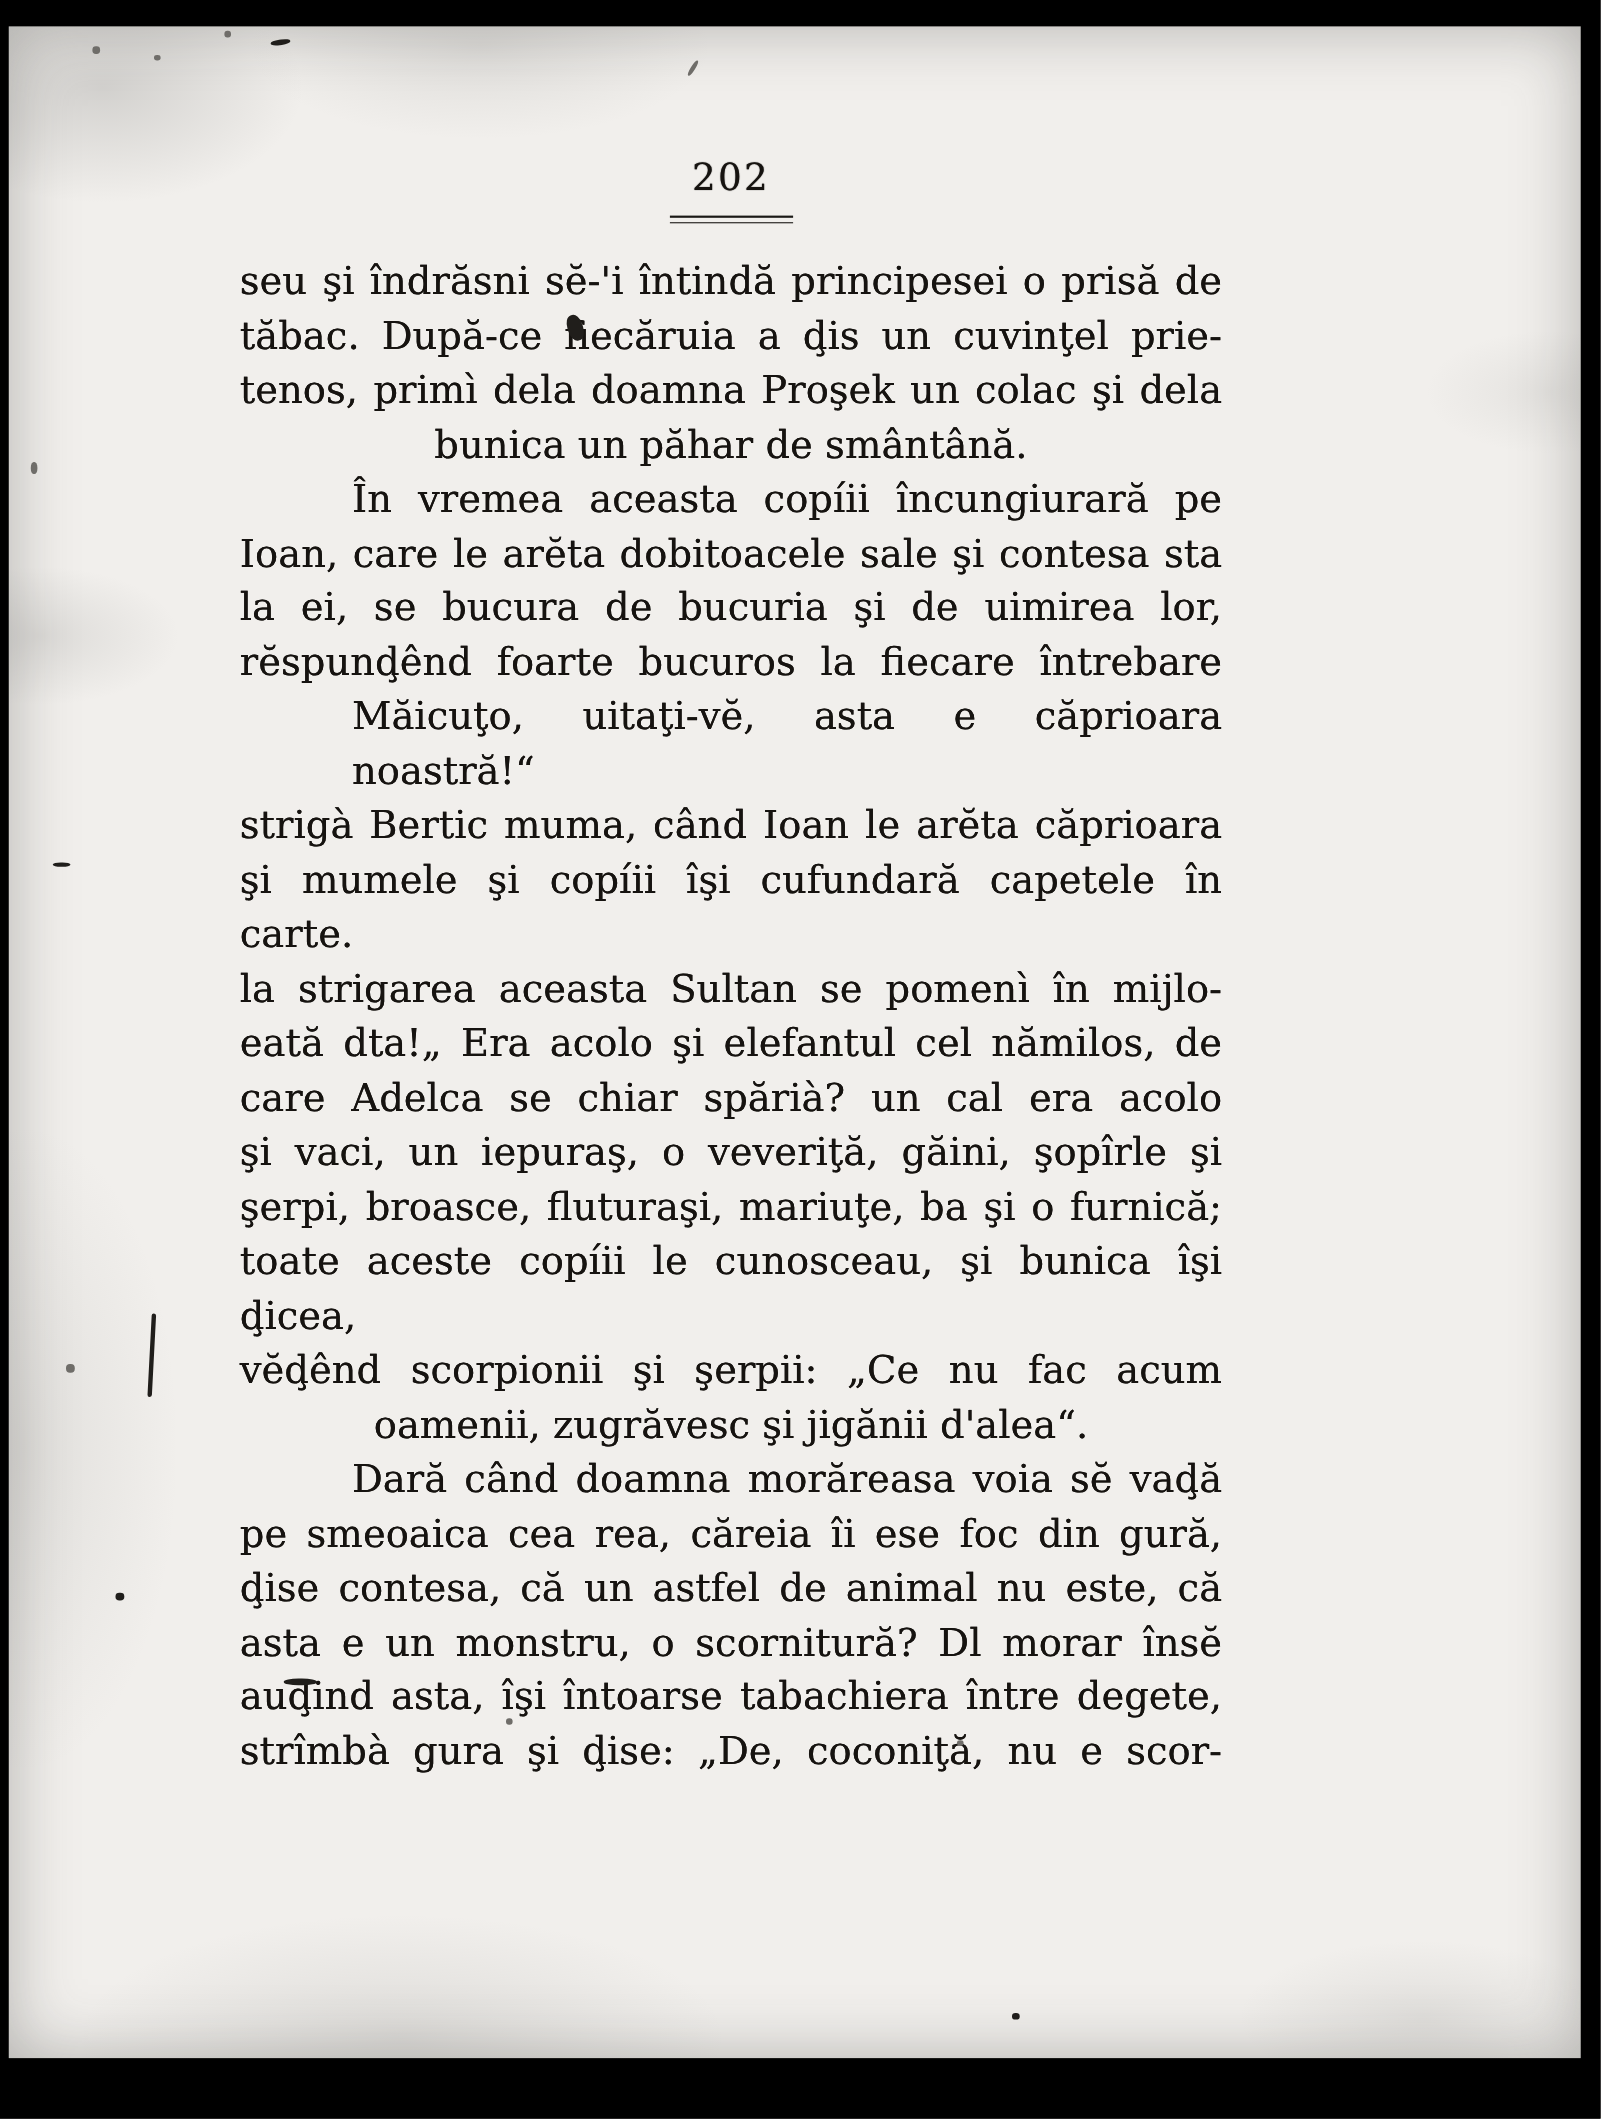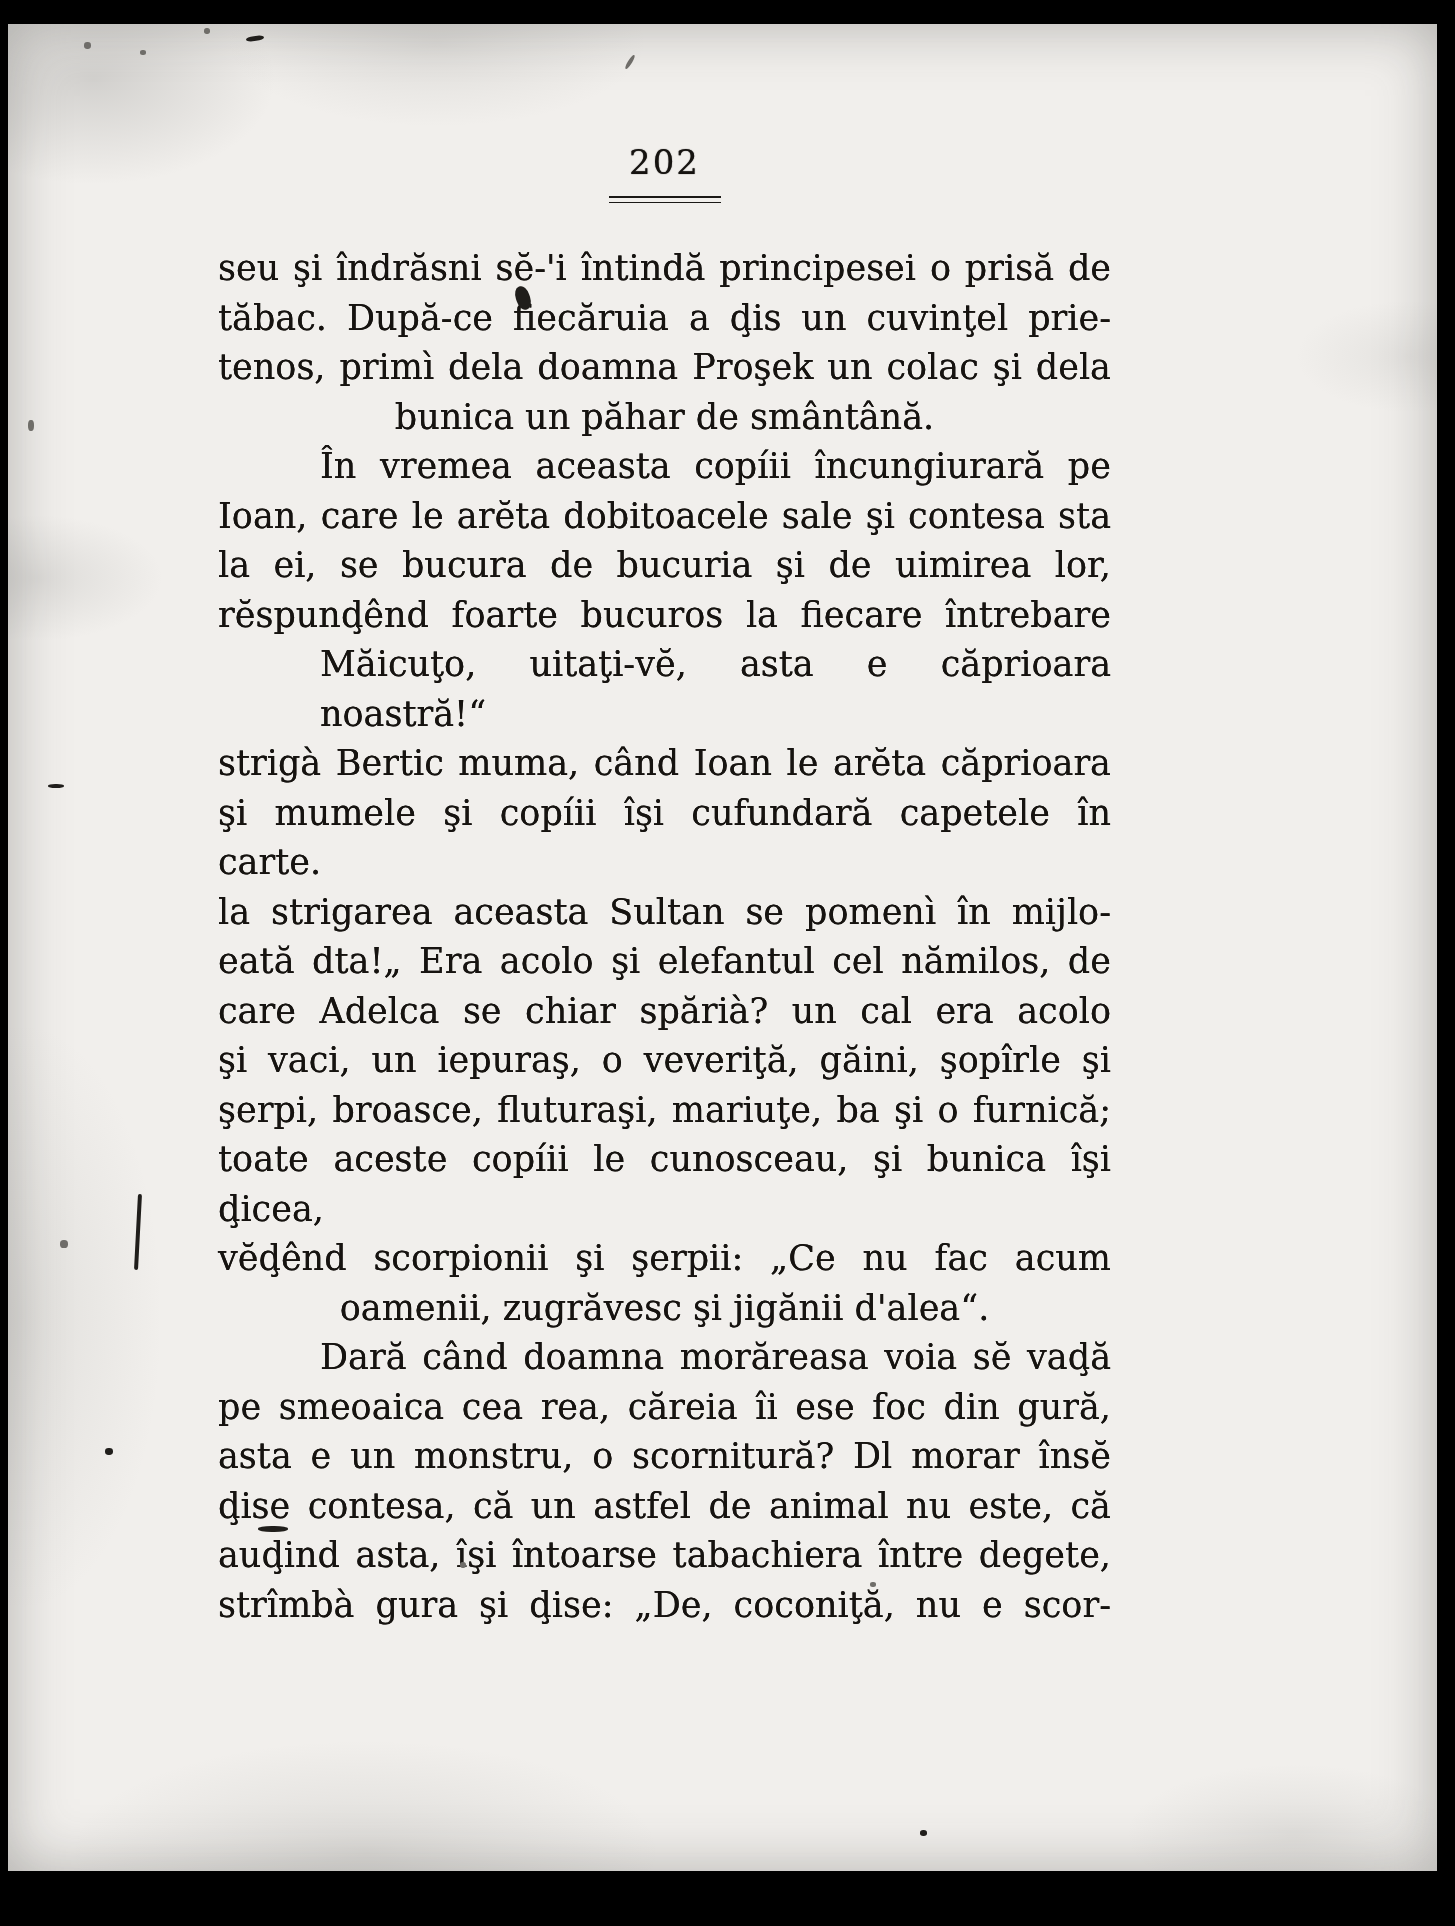--- a/index.html
+++ b/index.html
@@ -55,21 +55,20 @@
     border-bottom: 1px solid #1b1916;
   }
   .text-block {
     position: absolute;
     left: 210px;
     top: 208px;
     width: 893px;
     font-size: 35px;
     line-height: 49.5px;
     text-shadow: 0 0 0.6px rgba(12,10,6,0.9);
-    margin-top: 12px;
   }
   .line {
     white-space: normal;
     text-align: center;
   }
   .line.just {
     text-align: justify;
     text-align-last: justify;
   }
   .line.indent {
@@ -107,22 +106,22 @@
       <div class="line just">la strigarea aceasta Sultan se pomenì în mijlo-</div>
       <div class="line just">eată dta!„ Era acolo şi elefantul cel nămilos, de</div>
       <div class="line just">care Adelca se chiar spărià? un cal era acolo</div>
       <div class="line just">şi vaci, un iepuraş, o veveriţă, găini, şopîrle şi</div>
       <div class="line just">şerpi, broasce, fluturaşi, mariuţe, ba şi o furnică;</div>
       <div class="line just">toate aceste copíii le cunosceau, şi bunica îşi ḑicea,</div>
       <div class="line just">vĕḑênd scorpionii şi şerpii: „Ce nu fac acum</div>
       <div class="line">oamenii, zugrăvesc şi jigănii d'alea“.</div>
       <div class="line just indent">Dară când doamna morăreasa voia sĕ vaḑă</div>
       <div class="line just">pe smeoaica cea rea, căreia îi ese foc din gură,</div>
+      <div class="line just">ḑise contesa, că un astfel de animal nu este, că</div>
       <div class="line just">asta e un monstru, o scornitură? Dl morar însĕ</div>
-      <div class="line just">ḑise contesa, că un astfel de animal nu este, că</div>
       <div class="line just">auḑind asta, îşi întoarse tabachiera între degete,</div>
       <div class="line just">strîmbà gura şi ḑise: „De, coconiţă, nu e scor-</div>
     </div>
 
   <div class="speck" style="left:508px; top:262px; width:14px; height:24px; transform:rotate(-18deg);"></div>
   <div class="speck gray" style="left:76px; top:18px; width:7px; height:7px;"></div>
   <div class="speck gray" style="left:132px; top:26px; width:6px; height:5px;"></div>
   <div class="speck" style="left:238px; top:12px; width:18px; height:5px; transform:rotate(-8deg);"></div>
   <div class="speck gray" style="left:196px; top:4px; width:6px; height:6px;"></div>
   <div class="speck gray" style="left:620px; top:30px; width:4px; height:16px; transform:rotate(32deg);"></div>

